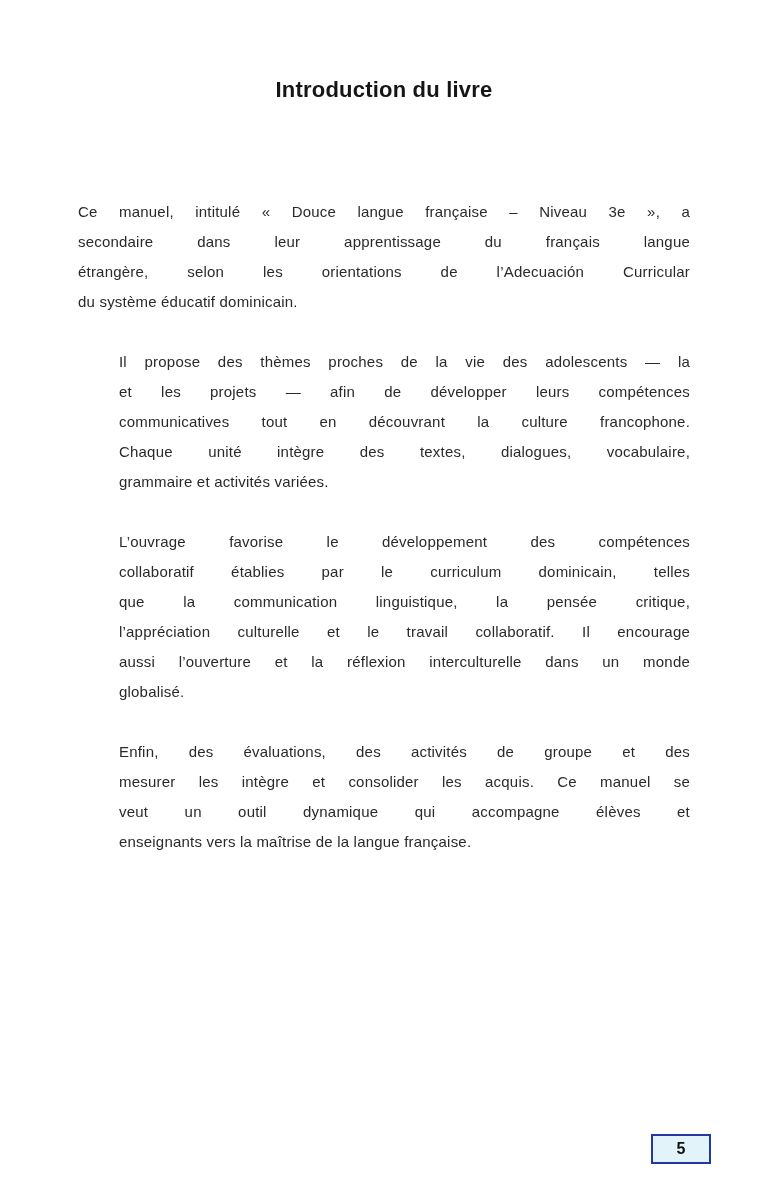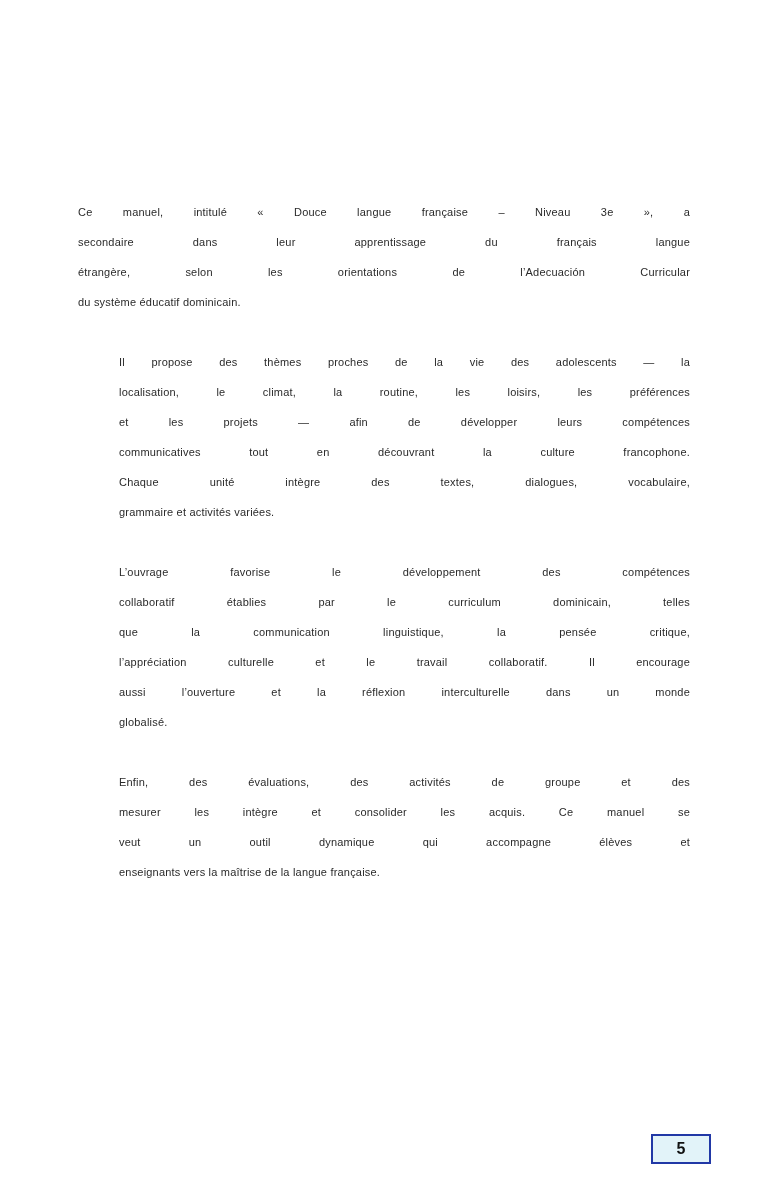--- a/index.html
+++ b/index.html
@@ -26,21 +26,21 @@
     line-height: 28px;
     font-weight: 700;
     color: #151515;
     letter-spacing: 0.2px;
   }
   .body-text {
     position: absolute;
     top: 197px;
     left: 78px;
     width: 612px;
-    font-size: 11px;
+    font-size: 15px;
     line-height: 30px;
     color: #2a2a2a;
     letter-spacing: 0.2px;
   }
   .paragraph + .paragraph { margin-top: 30px; margin-left: 41px; }
   .line {
     height: 30px;
     overflow: hidden;
     text-align: justify;
     text-align-last: justify;
@@ -70,31 +70,31 @@
     justify-content: center;
     font-size: 16px;
     font-weight: 700;
     color: #111111;
   }
 </style>
 </head>
 <body>
 
 <div class="page">
+  <h1 class="page-title">Introduction du livre</h1>
 
   <div class="body-text" id="paragraphs">
       <div class="paragraph">
         <div class="line">Ce manuel, intitulé « Douce langue française – Niveau 3e », a</div>
         <div class="line">secondaire dans leur apprentissage du français langue</div>
         <div class="line">étrangère, selon les orientations de l’Adecuación Curricular</div>
         <div class="line last">du système éducatif dominicain.</div>
       </div>
       <div class="paragraph">
         <div class="line">Il propose des thèmes proches de la vie des adolescents — la</div>
-        <div class="line">localisation, le climat, la routine, les loisirs, les préférences</div>
         <div class="line">et les projets — afin de développer leurs compétences</div>
         <div class="line">communicatives tout en découvrant la culture francophone.</div>
         <div class="line">Chaque unité intègre des textes, dialogues, vocabulaire,</div>
         <div class="line last">grammaire et activités variées.</div>
       </div>
       <div class="paragraph">
         <div class="line">L’ouvrage favorise le développement des compétences</div>
         <div class="line">collaboratif établies par le curriculum dominicain, telles</div>
         <div class="line">que la communication linguistique, la pensée critique,</div>
         <div class="line">l’appréciation culturelle et le travail collaboratif. Il encourage</div>

